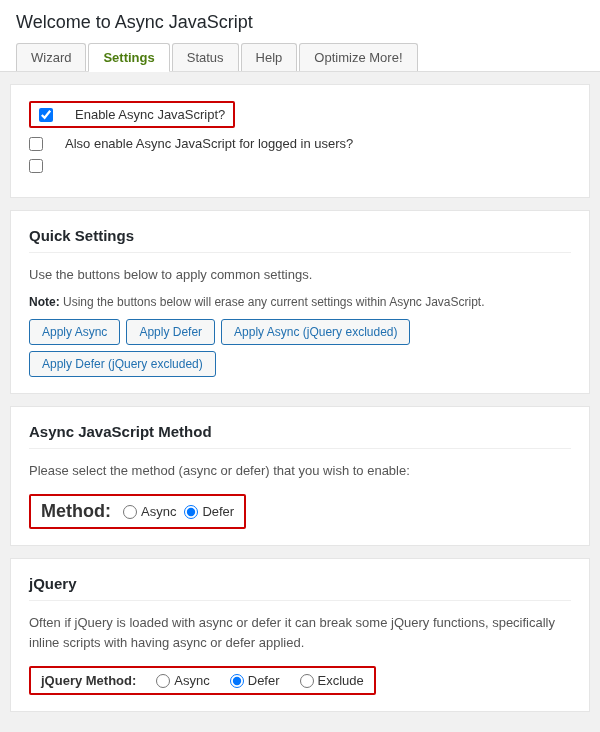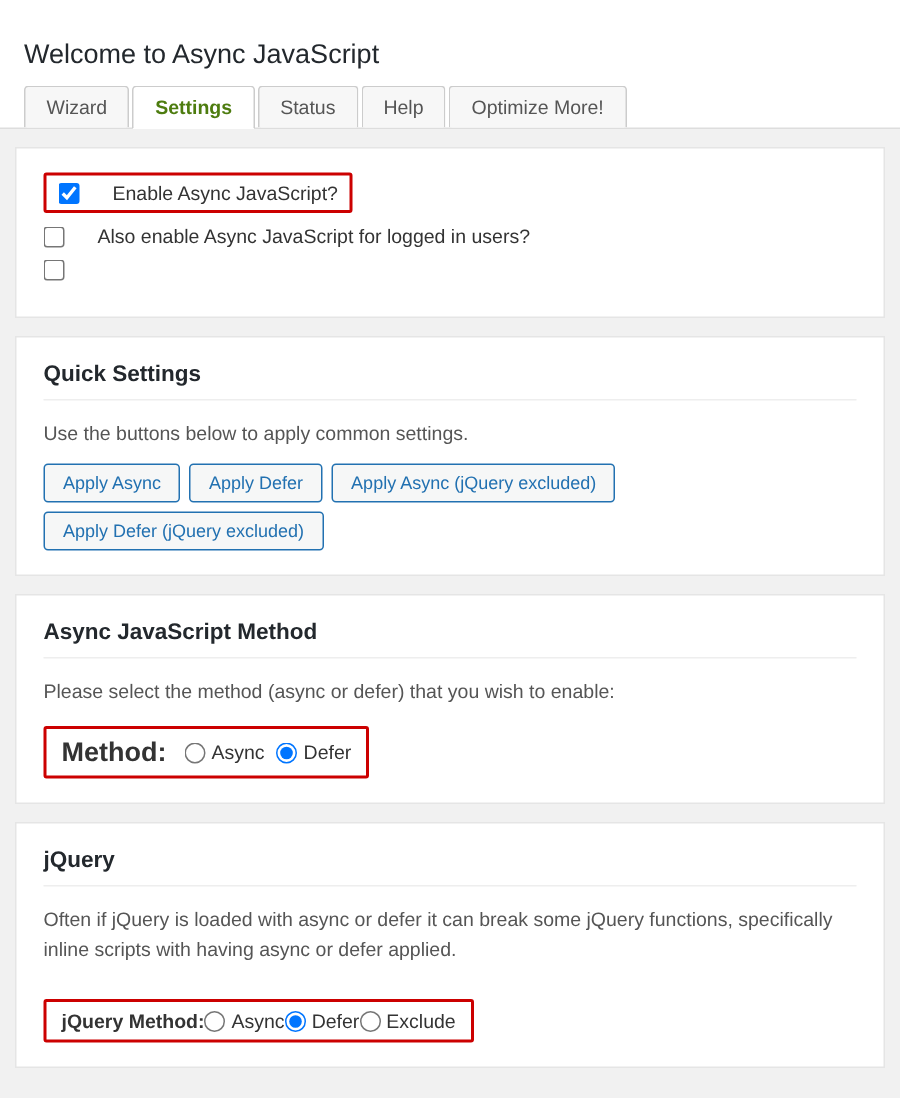--- a/index.html
+++ b/index.html
@@ -5,21 +5,21 @@
     * { box-sizing: border-box; margin: 0; padding: 0; }
     body {
       font-family: -apple-system, BlinkMacSystemFont, "Segoe UI", Arial, sans-serif;
       font-size: 13px;
       background: #f1f1f1;
       color: #333;
       width: 600px;
     }
     .page-header {
       background: #fff;
-      padding: 26px 16px 0 16px;
+      padding: 12px 16px 0 16px;
       border-bottom: 1px solid #ddd;
     }
     .page-title {
       font-size: 18px;
       font-weight: 400;
       color: #23282d;
       margin-bottom: 10px;
     }
     .tabs {
       display: flex;
@@ -133,25 +133,25 @@
     }
     .radio-option {
       display: flex;
       align-items: center;
       gap: 4px;
       font-size: 13px;
     }
     .jquery-row {
       display: inline-flex;
       align-items: center;
-      gap: 0;
+      gap: 20px;
       border: 2px solid #cc0000;
       padding: 5px 10px;
       border-radius: 2px;
-      margin-top: 14px;
+      margin-top: 4px;
       flex-wrap: wrap;
       justify-content: center;
     }
     .jquery-method-label {
       font-weight: 600;
       font-size: 13px;
     }
   </style>
 </head>
 <body>
@@ -182,20 +182,23 @@
     </div>
 
     <div class="field-row">
       <input type="checkbox" id="cart" style="">
     </div>
   </div>
 
   <div class="section">
     <div class="section-title">Quick Settings</div>
     <p class="description">Use the buttons below to apply common settings.</p>
+    <p class="note">
+      <strong>Note:</strong><span> Using the buttons below will erase any current settings within Async JavaScript.</span>
+    </p>
     <div class="buttons-row">
       <button class="btn">Apply Async</button>
       <button class="btn">Apply Defer</button>
       <button class="btn">Apply Async (jQuery excluded)</button>
       <button class="btn">Apply Defer (jQuery excluded)</button>
     </div>
   </div>
 
   <div class="section">
     <div class="section-title">Async JavaScript Method</div>

